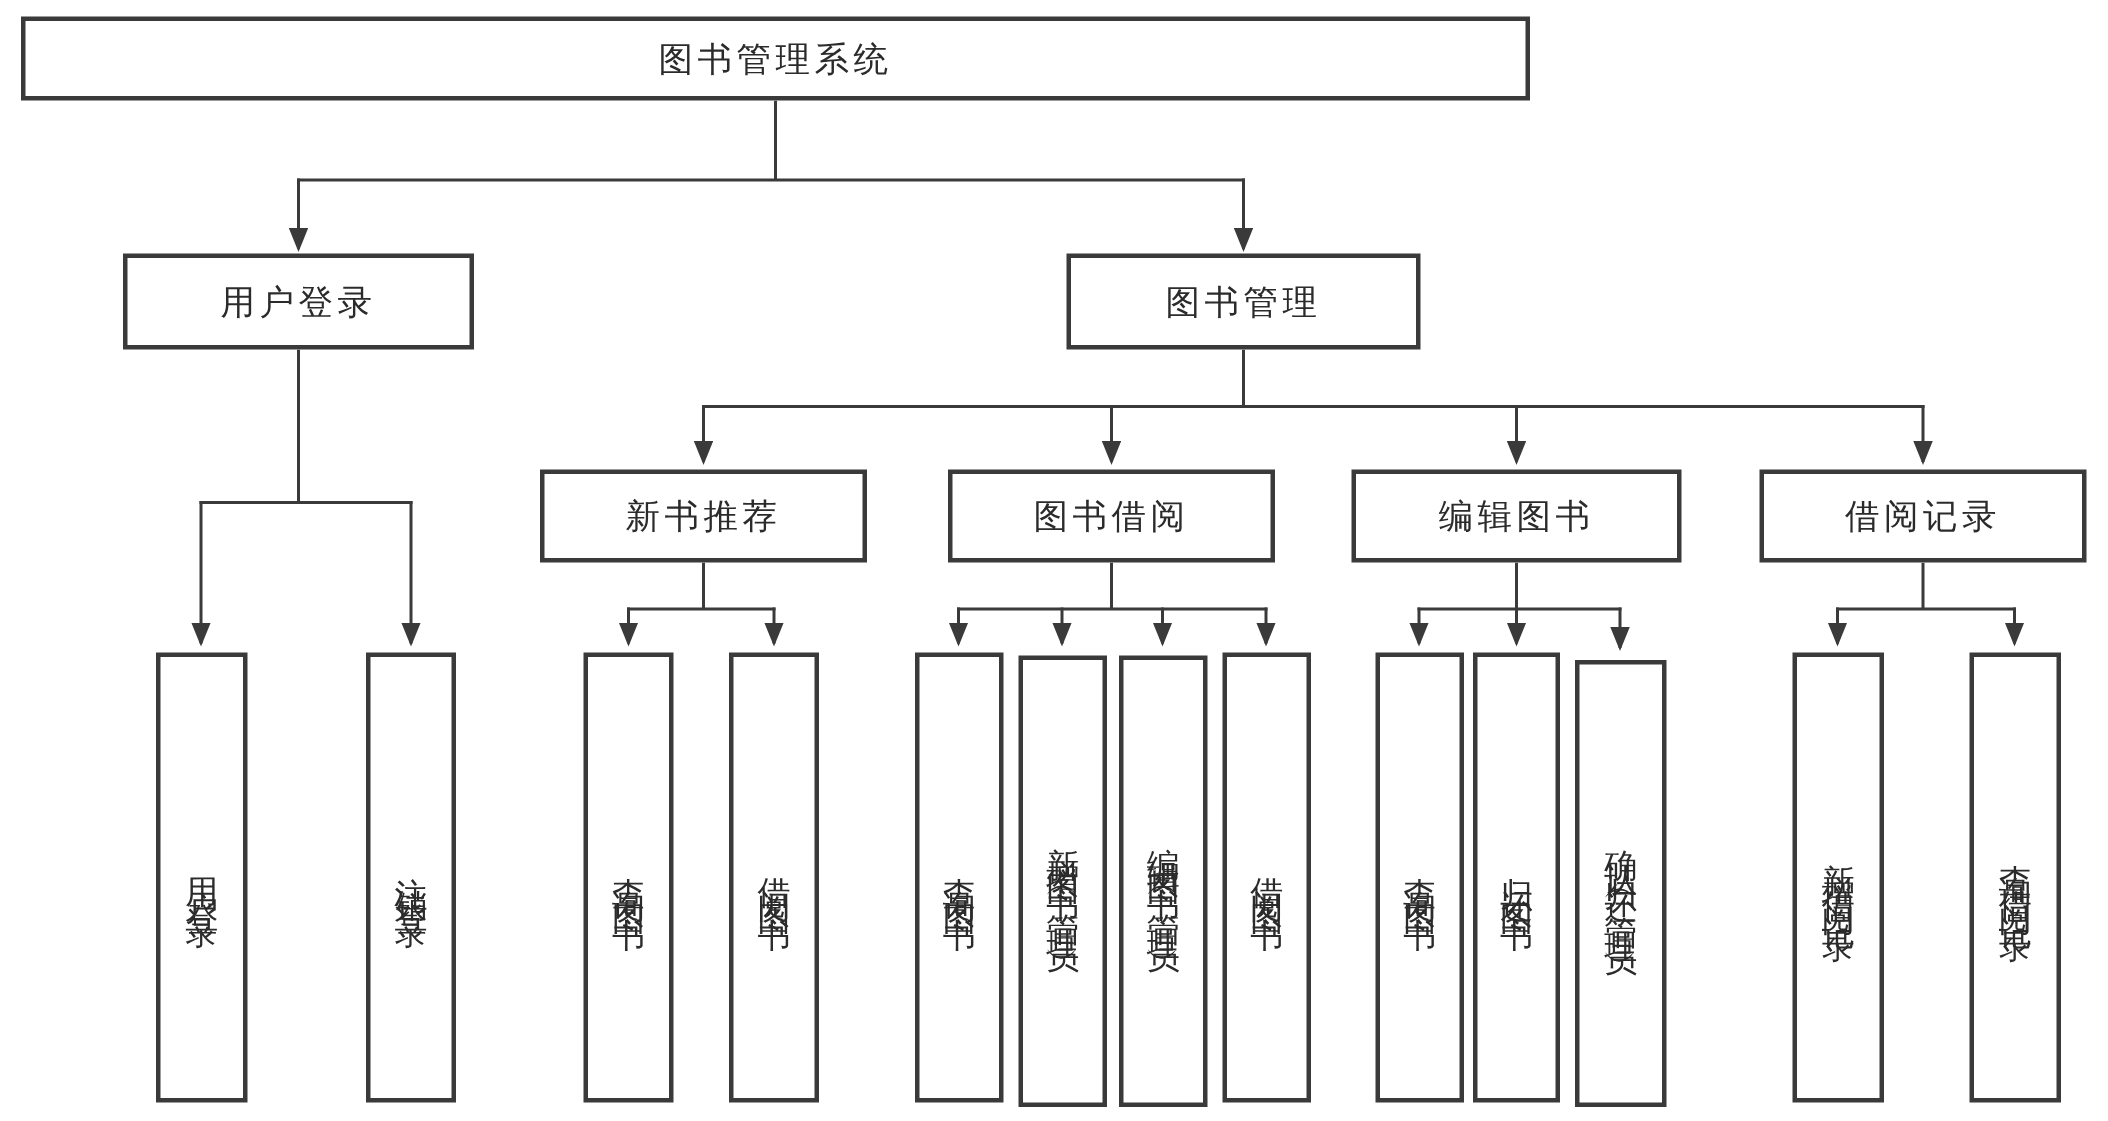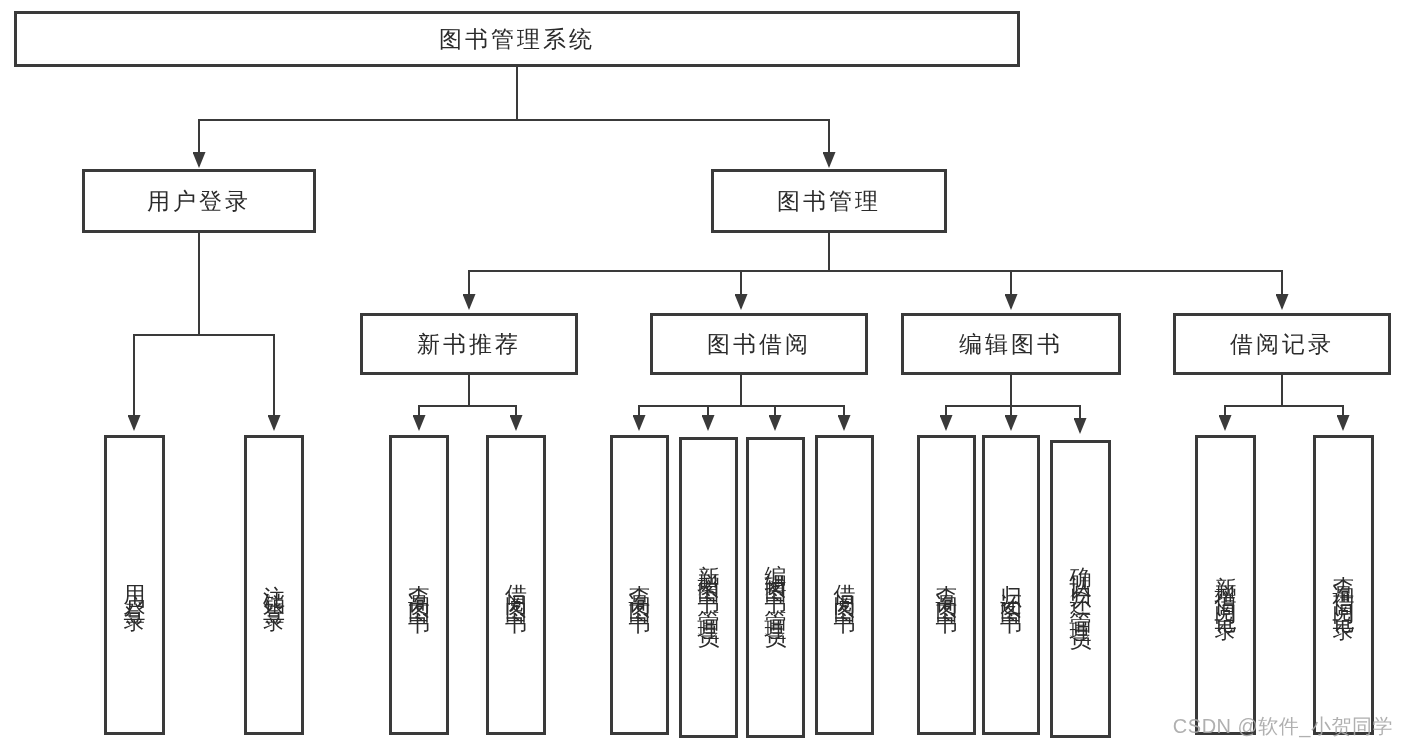--- a/index.html
+++ b/index.html
@@ -122,21 +122,21 @@
   <div class="node bh" style="left:82px;top:169px;width:234px;height:64px;">
     <span>用户登录</span>
   </div>
   <div class="node bh" style="left:711px;top:169px;width:236px;height:64px;">
     <span>图书管理</span>
   </div>
 
   <div class="node bh" style="left:360px;top:313px;width:218px;height:62px;">
     <span>新书推荐</span>
   </div>
-  <div class="node bh" style="left:632px;top:313px;width:218px;height:62px;margin-left:18px;">
+  <div class="node bh" style="left:632px;top:313px;width:218px;height:62px;">
     <span>图书借阅</span>
   </div>
   <div class="node bh" style="left:901px;top:313px;width:220px;height:62px;">
     <span>编辑图书</span>
   </div>
   <div class="node bh" style="left:1173px;top:313px;width:218px;height:62px;">
     <span>借阅记录</span>
   </div>
 
   <div class="node bv" style="left:104px;top:435px;width:61px;height:300px;">
@@ -172,15 +172,14 @@
   <div class="node bv" style="left:1050px;top:440px;width:61px;height:298px;">
     <span>确认归还（管理员）</span>
   </div>
   <div class="node bv" style="left:1195px;top:435px;width:61px;height:300px;">
     <span>新增借阅记录</span>
   </div>
   <div class="node bv" style="left:1313px;top:435px;width:61px;height:300px;">
     <span>查询借阅记录</span>
   </div>
 
-  <div id="watermark">CSDN @软件_小贺同学</div>
 
 </div>
 
 </body></html>

